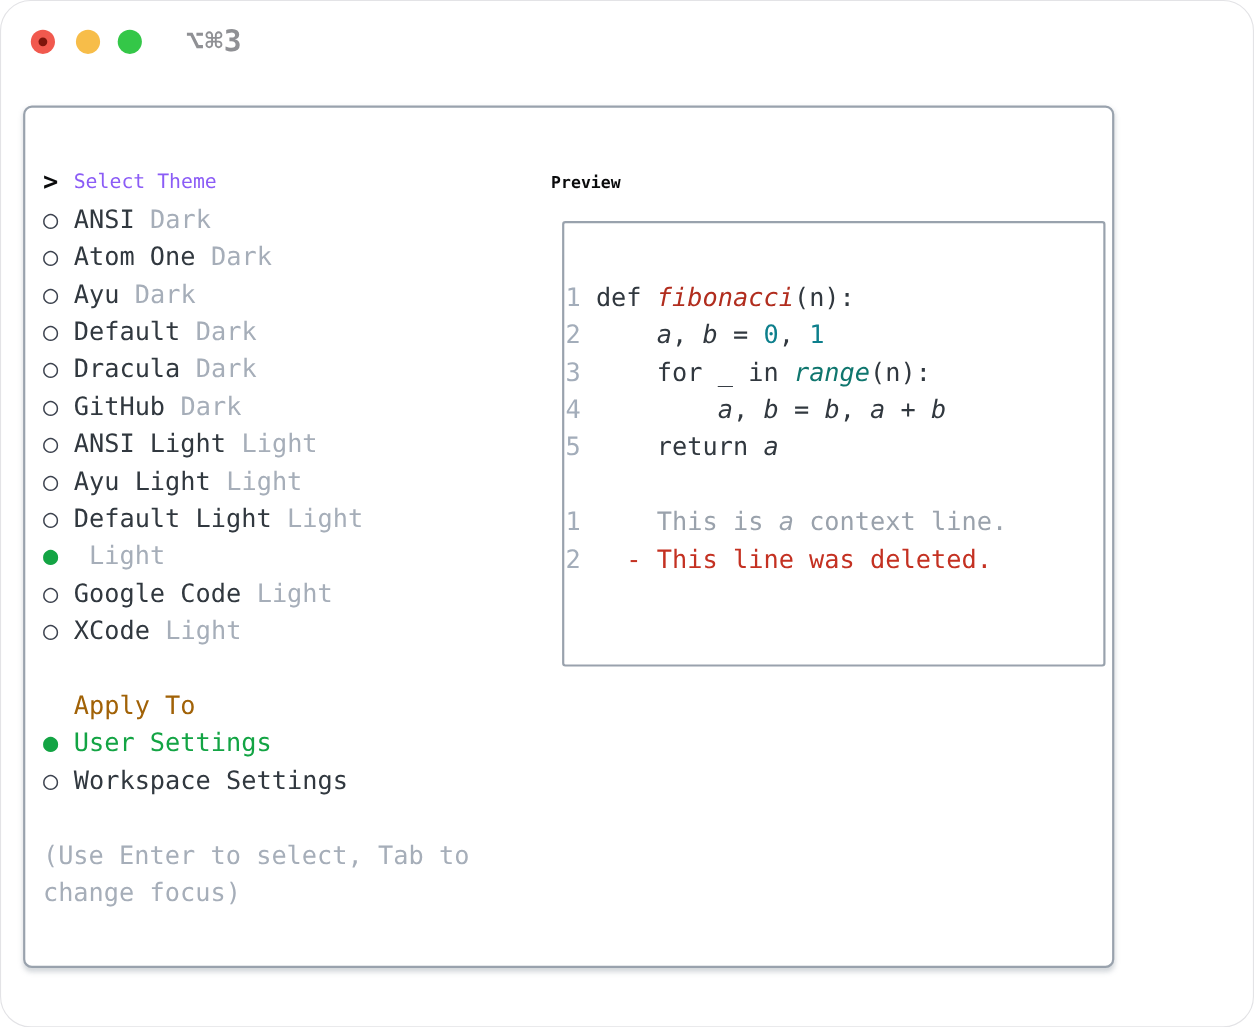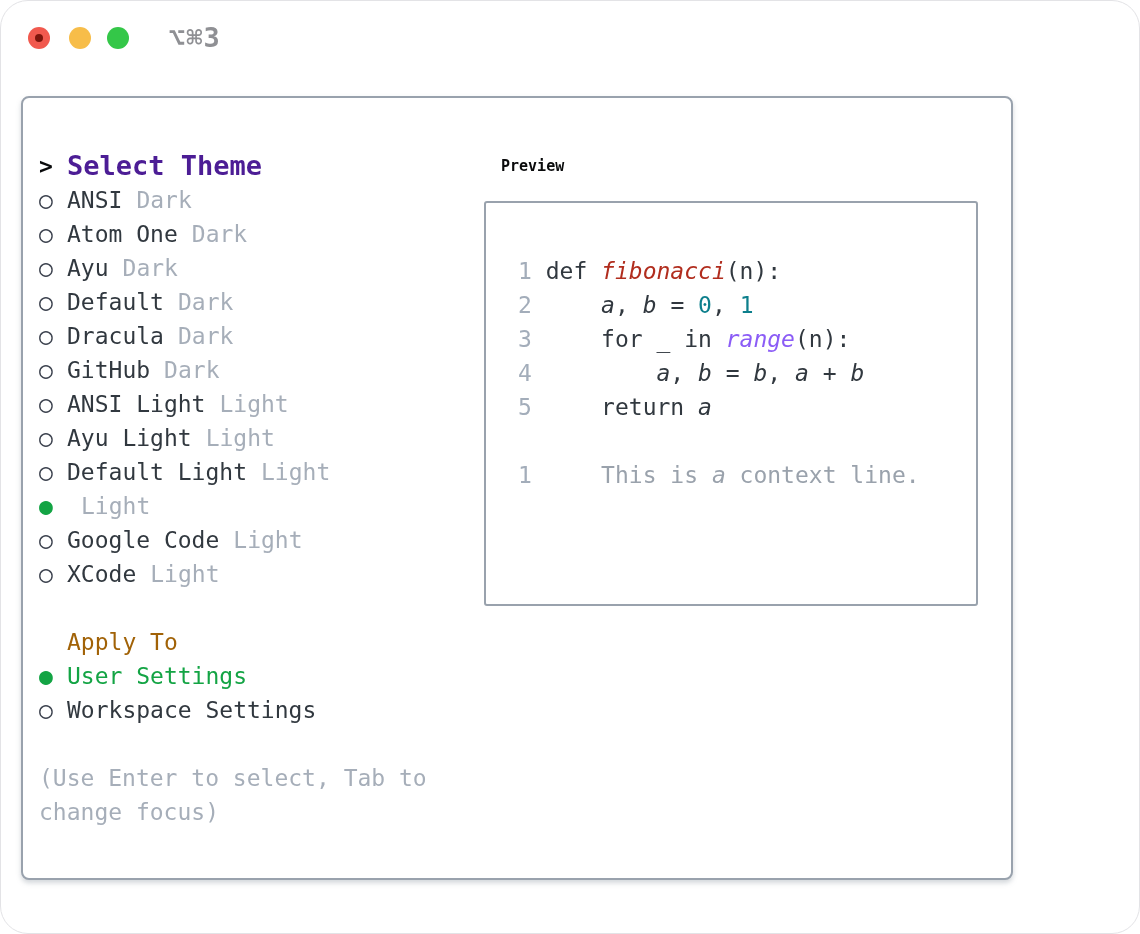--- a/index.html
+++ b/index.html
@@ -33,44 +33,44 @@
   }
 
   .row { height:34px; line-height:34px; font-size:23px; white-space:pre; display:flex; }
   .bullet { display:inline-block; width:28px; color:#3e4450; flex:0 0 28px; }
   .tname { color:#31383f; }
   .ttag  { color:#a6aeb9; margin-left:14px; }
   .spacer { height:34px; }
 
   .left-col { position:absolute; left:38px; top:148px; }
   .list-header .bullet { color:#0a0b0c; font-weight:bold; }
-  .list-header .htext  { color:#4c1d95; font-weight:bold; font-size:27px; }
+  .list-header .htext  { color:#8b5cf6; font-weight:normal; font-size:18px; }
   .item.selected .bullet { color:#13a444; }
   .item.selected .tname  { color:#13a444; }
   .apply-header { color:#a16207; }
   .help-line { height:34px; line-height:34px; font-size:23px; color:#a6aeb9; white-space:pre; }
 
   
   .preview-title {
     position:absolute; left:500px; top:148px; height:34px; line-height:34px;
     font-size:15px; font-weight:bold; color:#0a0b0c;
   }
   .preview-box {
-    position:absolute; left:483px; top:200px; width:494px; height:405px;
+    position:absolute; left:510px; top:200px; width:494px; height:405px;
     border:2px solid #99a2ad; border-radius:3px; background:#ffffff;
-    padding:51px 0 0 32px; overflow:hidden;
+    padding:51px 0 0 1px; overflow:hidden;
   }
   .pline { height:34px; line-height:34px; font-size:23px; white-space:pre; }
 
   .s-ln     { color:#a3adba; }
   .s-code   { color:#31383f; }
   .s-fn     { color:#b12d1e; font-style:italic; }
   .s-var    { color:#31383f; font-style:italic; }
   .s-num    { color:#0d7f8c; }
-  .s-call   { color:#8b5cf6; font-style:italic; }
+  .s-call   { color:#0f766e; font-style:italic; }
   .s-ctx    { color:#9aa2ac; }
   .s-ctxvar { color:#9aa2ac; font-style:italic; }
   .s-del    { color:#c43122; }
   .s-add    { color:#0ab42a; }
 </style>
 </head>
 <body>
 
 <div class="window">
 
@@ -176,15 +176,16 @@
   <div class="preview-title">Preview</div>
 
   <div class="preview-box">
     <div class="pline"><span class="s-ln">1</span><span class="s-code"> def </span><span class="s-fn">fibonacci</span><span class="s-code">(n):</span></div>
     <div class="pline"><span class="s-ln">2</span><span class="s-code">     </span><span class="s-var">a</span><span class="s-code">, </span><span class="s-var">b</span><span class="s-code"> = </span><span class="s-num">0</span><span class="s-code">, </span><span class="s-num">1</span></div>
     <div class="pline"><span class="s-ln">3</span><span class="s-code">     for _ in </span><span class="s-call">range</span><span class="s-code">(n):</span></div>
     <div class="pline"><span class="s-ln">4</span><span class="s-code">         </span><span class="s-var">a</span><span class="s-code">, </span><span class="s-var">b</span><span class="s-code"> = </span><span class="s-var">b</span><span class="s-code">, </span><span class="s-var">a</span><span class="s-code"> + </span><span class="s-var">b</span></div>
     <div class="pline"><span class="s-ln">5</span><span class="s-code">     return </span><span class="s-var">a</span></div>
     <div class="pline"></div>
     <div class="pline"><span class="s-ln">1</span><span class="s-ctx">     This is </span><span class="s-ctxvar">a</span><span class="s-ctx"> context line.</span></div>
+    <div class="pline"><span class="s-ln">2</span><span class="s-del">   - This line was deleted.</span></div>
   </div>
 
 </div>
 
 </body></html>

